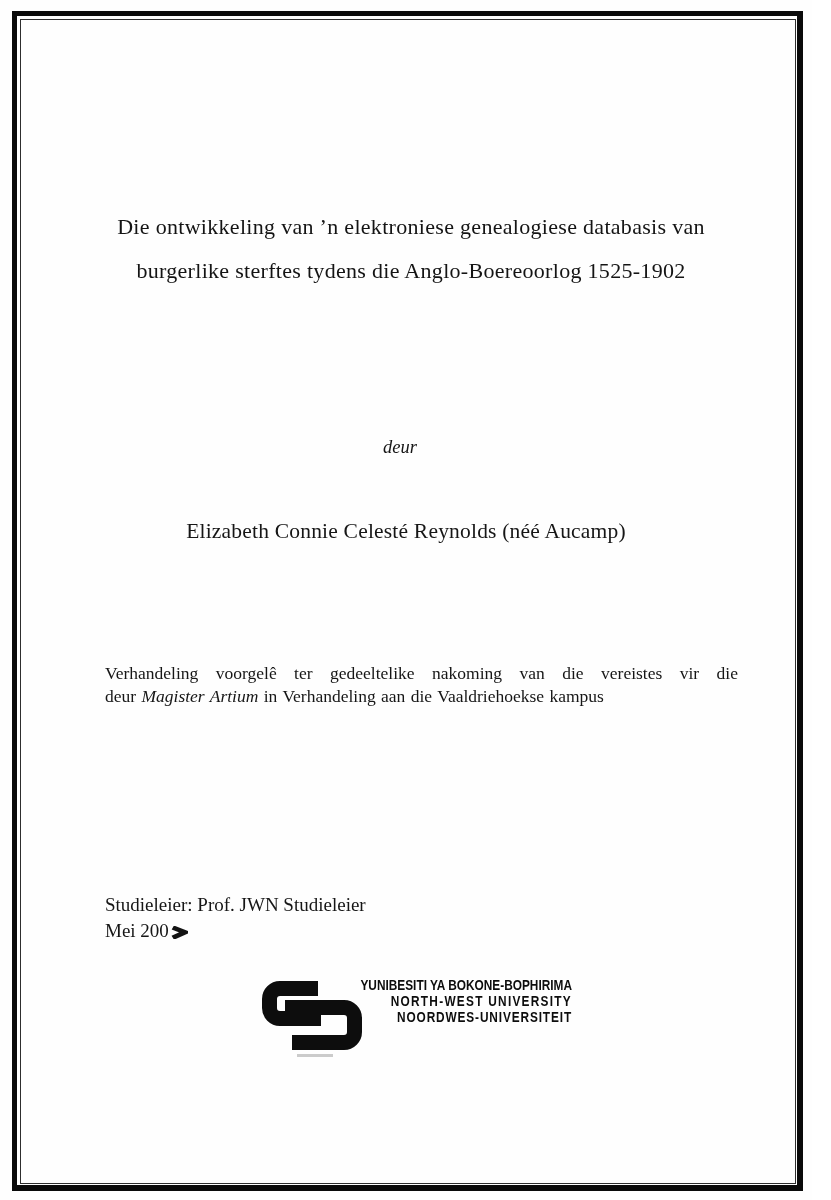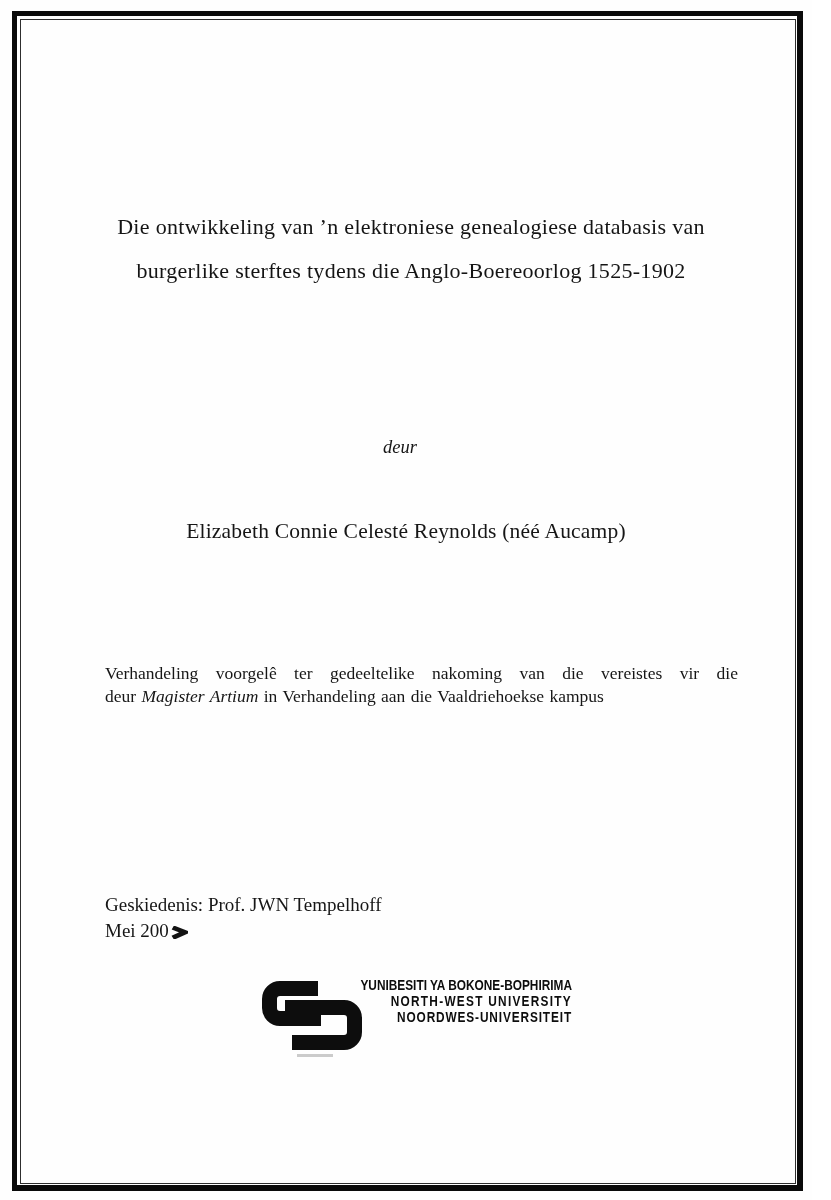--- a/index.html
+++ b/index.html
@@ -118,21 +118,21 @@
   <div class="byline">deur</div>
 
   <div class="author">Elizabeth Connie Celesté Reynolds (néé Aucamp)</div>
 
   <div class="statement">
     <div class="justified">Verhandeling voorgelê ter gedeeltelike nakoming van die vereistes vir die</div>
     <div><span>deur </span><i>Magister Artium</i><span> in Verhandeling aan die Vaaldriehoekse kampus</span></div>
   </div>
 
   <div class="supervisor-block">
-    <div>Geskiedenis: Prof. JWN Tempelhoff</div>
+    <div>Studieleier: Prof. JWN Studieleier</div>
     <div class="date-line">
       <span>Mei 200</span>
       <svg class="seven-glyph" viewBox="0 0 14 13" preserveAspectRatio="none" aria-label="7">
         <path d="M 1.5 1.5 L 11.5 6.3 L 1.5 11.8" fill="none" stroke="#131313" stroke-width="4.4"></path>
       </svg>
     </div>
   </div>
 
   <svg class="logo-mark" viewBox="0 0 110 84">
     <path d="M 63 20.5 H 25 A 10.5 10.5 0 0 0 14.5 31 V 40 A 10.5 10.5 0 0 0 25 50.5 H 66" fill="none" stroke="#0d0d0d" stroke-width="15"></path>

